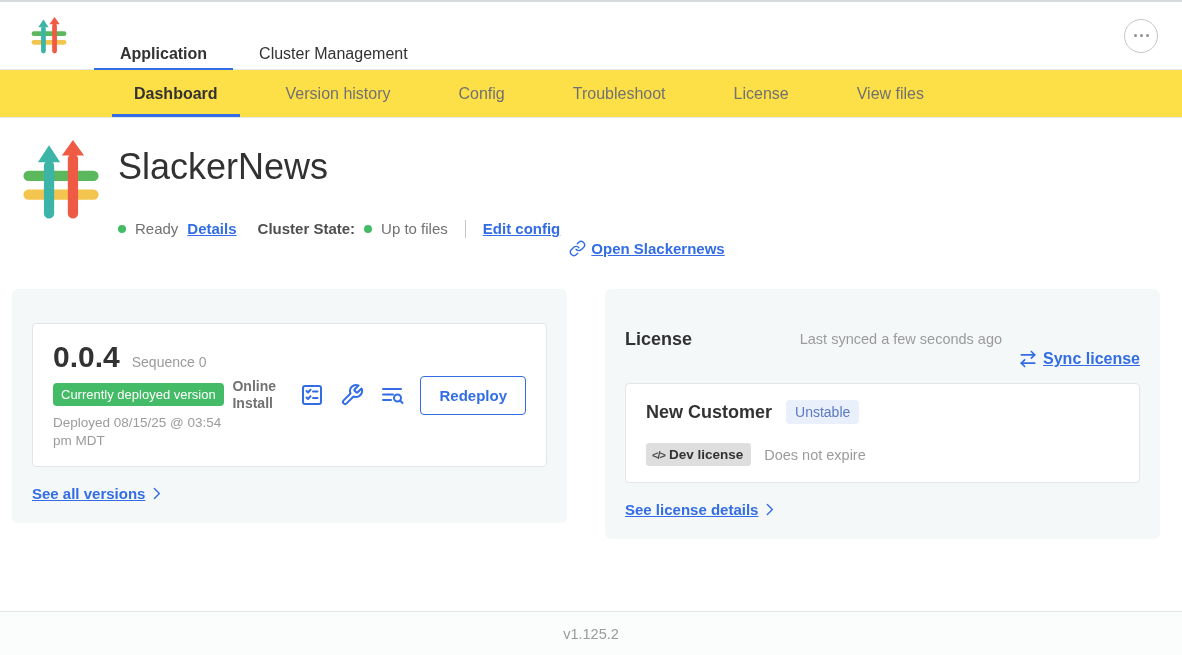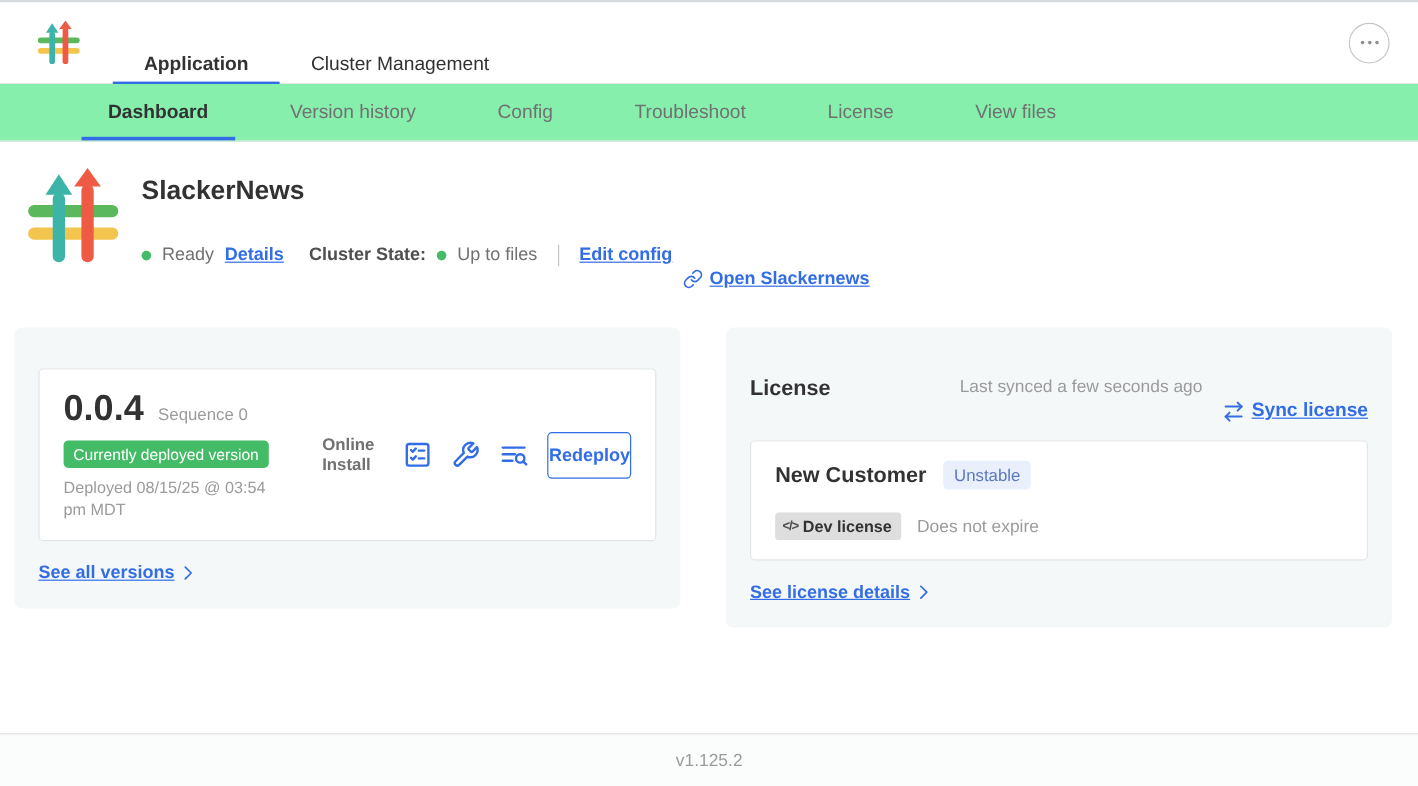--- a/index.html
+++ b/index.html
@@ -42,42 +42,42 @@
   .overflow-btn {
     width: 34px; height: 34px;
     border: 1px solid #c4c7ca; border-radius: 50%;
     display: flex; align-items: center; justify-content: center;
     gap: 3px; cursor: pointer; background: #fff;
   }
   .mini-dot { width: 3px; height: 3px; border-radius: 50%; background: #8d9093; }
 
   
   .subnav {
-    background: #86efac;
+    background: #fde047;
     border-bottom: 1px solid #e5e8ea;
     display: flex;
-    padding-left: 56px;
+    padding-left: 100px;
     height: 48px;
   }
   .subnav-tab {
     display: flex; align-items: center;
     padding: 0 34px;
     font-size: 16px; color: #717171;
     cursor: pointer; position: relative;
   }
   .subnav-tab.active { color: #323232; font-weight: 600; }
   .subnav-tab.active::after {
     content: ""; position: absolute; left: 12px; right: 12px; bottom: 0;
     height: 3px; background: #326de6;
   }
 
   
   .hero { display: flex; padding: 22px 20px 6px 20px; gap: 16px; }
   .hero-logo { width: 82px; height: 82px; flex: 0 0 auto; }
-  .hero-title { font-size: 22px; font-weight: 700; margin: 6px 0 12px; color: #323232; }
+  .hero-title { font-size: 36px; font-weight: 400; margin: 6px 0 12px; color: #323232; }
   .status-row { display: flex; align-items: center; gap: 9px; font-size: 15px; color: #717171; flex-wrap: wrap; }
   .dot { width: 8px; height: 8px; border-radius: 50%; background: #44bb66; display: inline-block; flex: 0 0 auto; }
   .link { color: #326de6; font-weight: 600; text-decoration: underline; cursor: pointer; }
   .cluster-label { color: #4f4f4f; margin-left: 12px; font-weight: bold; }
   .vdivider { width: 1px; height: 18px; background: #c4c7ca; margin: 0 8px; }
   .iconlink { display: inline-flex; align-items: center; gap: 5px; color: #326de6; cursor: pointer; margin-top: 40px; }
   .iconlink .lbl { font-weight: 600; text-decoration: underline; }
   .icon-16 { width: 17px; height: 17px; stroke: currentColor; fill: none; stroke-width: 2; stroke-linecap: round; stroke-linejoin: round; }
   .icon-20 { width: 20px; height: 20px; stroke: currentColor; fill: none; stroke-width: 2; stroke-linecap: round; stroke-linejoin: round; }
   .icon-24 { width: 24px; height: 24px; stroke: currentColor; fill: none; stroke-width: 2; stroke-linecap: round; stroke-linejoin: round; }
@@ -102,21 +102,21 @@
     padding: 4px 8px; border-radius: 4px;
   }
   .deployed-ts { color: #9b9b9b; font-size: 13.5px; max-width: 185px; line-height: 1.35; }
   .version-right { display: flex; align-items: center; gap: 16px; }
   .install-type { width: 52px; font-size: 14px; font-weight: 600; color: #717171; line-height: 1.25; }
   .icon-btn { color: #326de6; cursor: pointer; display: flex; align-items: center; }
   .redeploy {
     background: #fff; border: 1px solid #326de6; color: #326de6;
     font-family: "Liberation Sans", sans-serif;
     font-size: 15px; font-weight: 700;
-    padding: 10px 0; border-radius: 4px; cursor: pointer;
+    padding: 10px 18px; border-radius: 4px; cursor: pointer;
   }
   .see-link { display: inline-flex; align-items: center; gap: 3px; margin-top: 18px; cursor: pointer; color: #326de6; }
   .see-link .lbl { font-weight: 700; font-size: 15px; text-decoration: underline; }
 
   
   .last-synced { font-size: 14.5px; color: #9b9b9b; margin-right: 8px; }
   .license-row1 { display: flex; align-items: center; gap: 14px; }
   .customer-name { font-size: 18px; font-weight: 700; color: #323232; }
   .channel-badge {
     background: #e9effb; color: #5b79c0;

